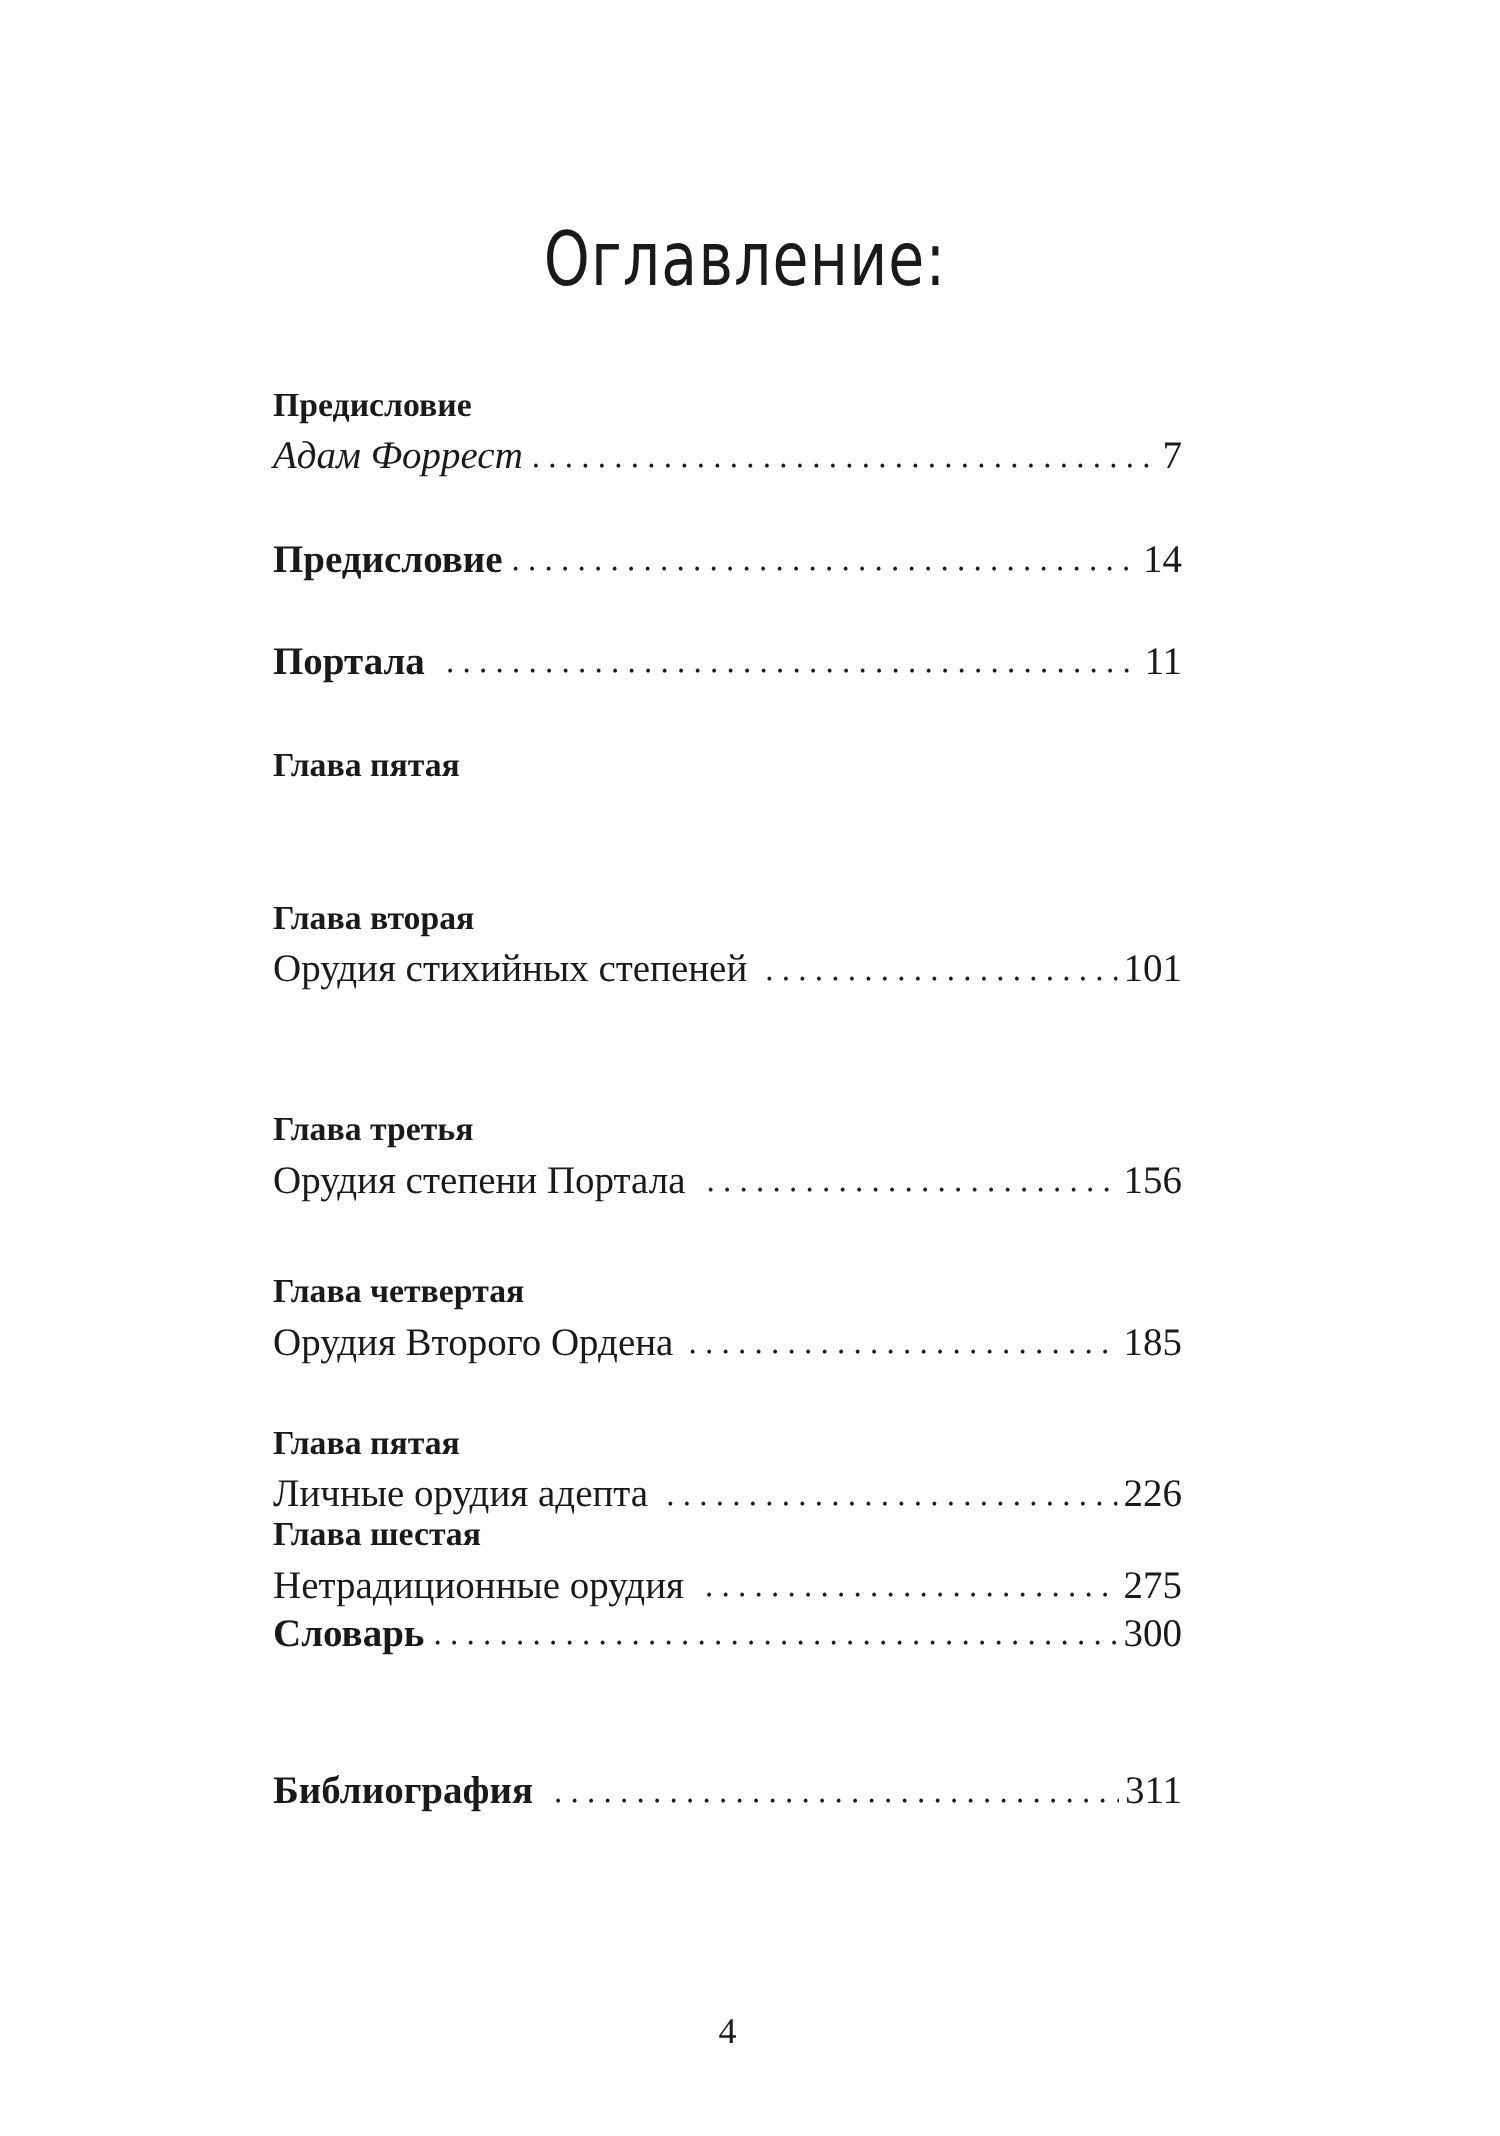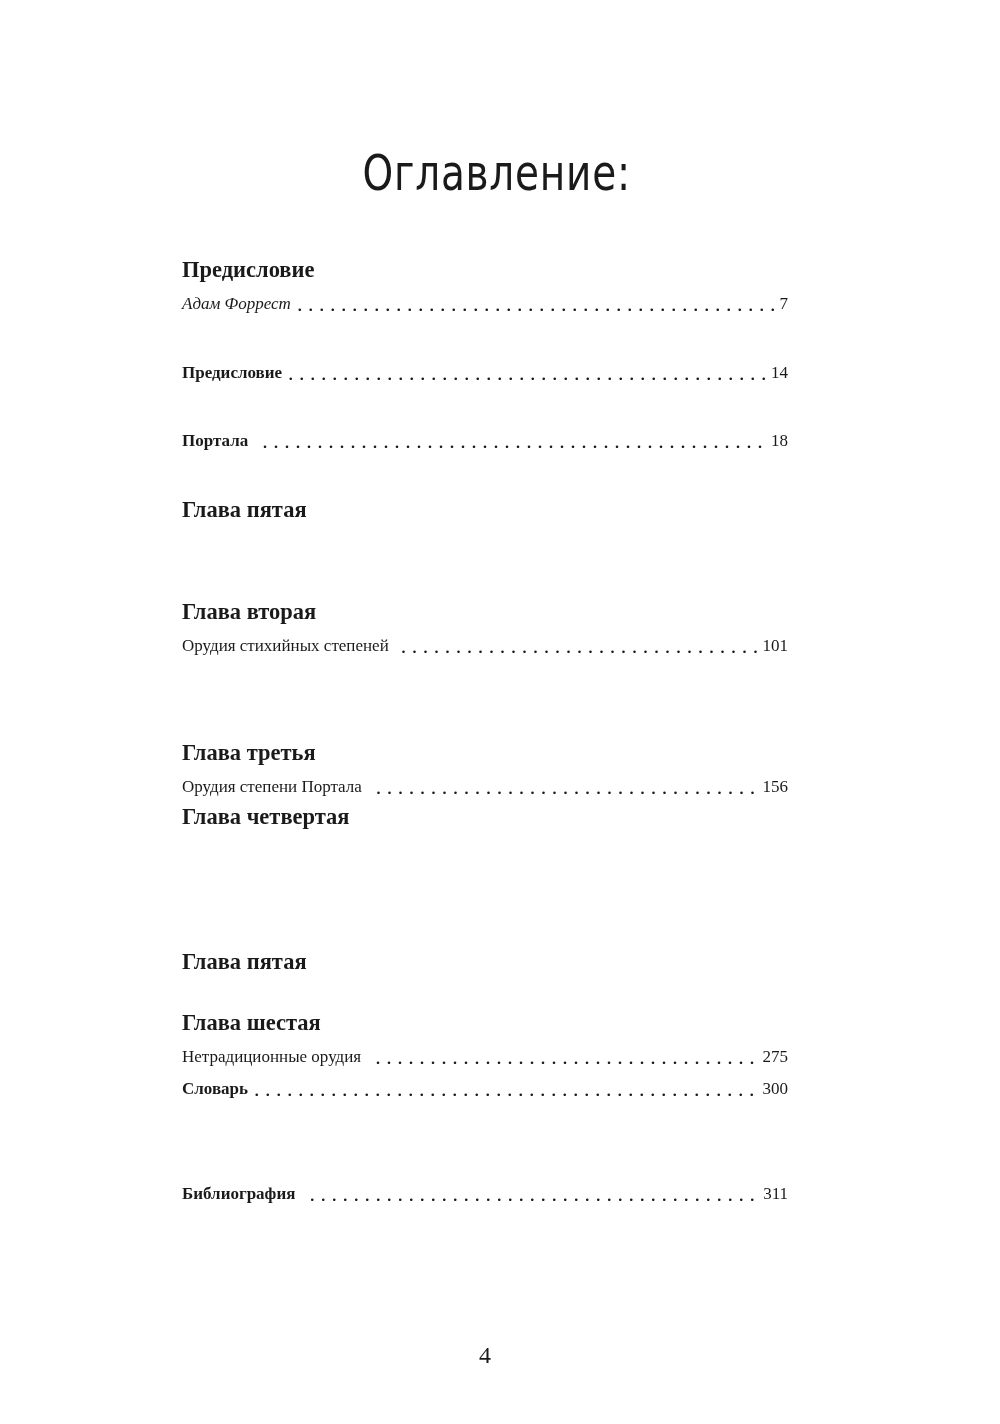--- a/index.html
+++ b/index.html
@@ -43,21 +43,21 @@
     .heading {
       font-weight: bold;
       font-size: 22.5px;
       line-height: 34px;
       height: 34px;
       white-space: nowrap;
     }
     .line {
       display: flex;
       align-items: flex-start;
-      font-size: 17px;
+      font-size: 26px;
       line-height: 34px;
       height: 34px;
       white-space: nowrap;
     }
     .line .label { flex: 0 0 auto; }
     .line .label.bold { font-weight: bold; }
     .line .label.italic { font-style: italic; }
     .line .leader {
       flex: 1 1 auto;
       overflow: hidden;
@@ -101,21 +101,21 @@
       <span class="label bold">Предисловие</span>
       <span class="leader"></span>
       <span class="page">14</span>
     </div>
   </div>
 
   <div class="toc-entry" style="top:424px">
     <div class="line">
       <span class="label bold">Портала</span>
       <span class="leader" style="margin-left:14px"></span>
-      <span class="page">18</span>
+      <span class="page">11</span>
     </div>
   </div>
 
   <div class="toc-entry" style="top:493px">
     <div class="heading">Глава пятая</div>
   </div>
 
   <div class="toc-entry" style="top:595px">
     <div class="heading">Глава вторая</div>
     <div class="line">
@@ -127,26 +127,36 @@
 
   <div class="toc-entry" style="top:736px">
     <div class="heading">Глава третья</div>
     <div class="line">
       <span class="label">Орудия степени Портала</span>
       <span class="leader" style="margin-left:14px"></span>
       <span class="page">156</span>
     </div>
   </div>
 
-  <div class="toc-entry" style="top:800px">
+  <div class="toc-entry" style="top:844px">
     <div class="heading">Глава четвертая</div>
+    <div class="line">
+      <span class="label">Орудия Второго Ордена</span>
+      <span class="leader" style="margin-left:10px"></span>
+      <span class="page">185</span>
+    </div>
   </div>
 
   <div class="toc-entry" style="top:945px">
     <div class="heading">Глава пятая</div>
+    <div class="line">
+      <span class="label">Личные орудия адепта</span>
+      <span class="leader" style="margin-left:12px"></span>
+      <span class="page">226</span>
+    </div>
   </div>
 
   <div class="toc-entry" style="top:1006px">
     <div class="heading">Глава шестая</div>
     <div class="line">
       <span class="label">Нетрадиционные орудия</span>
       <span class="leader" style="margin-left:14px"></span>
       <span class="page">275</span>
     </div>
   </div>

